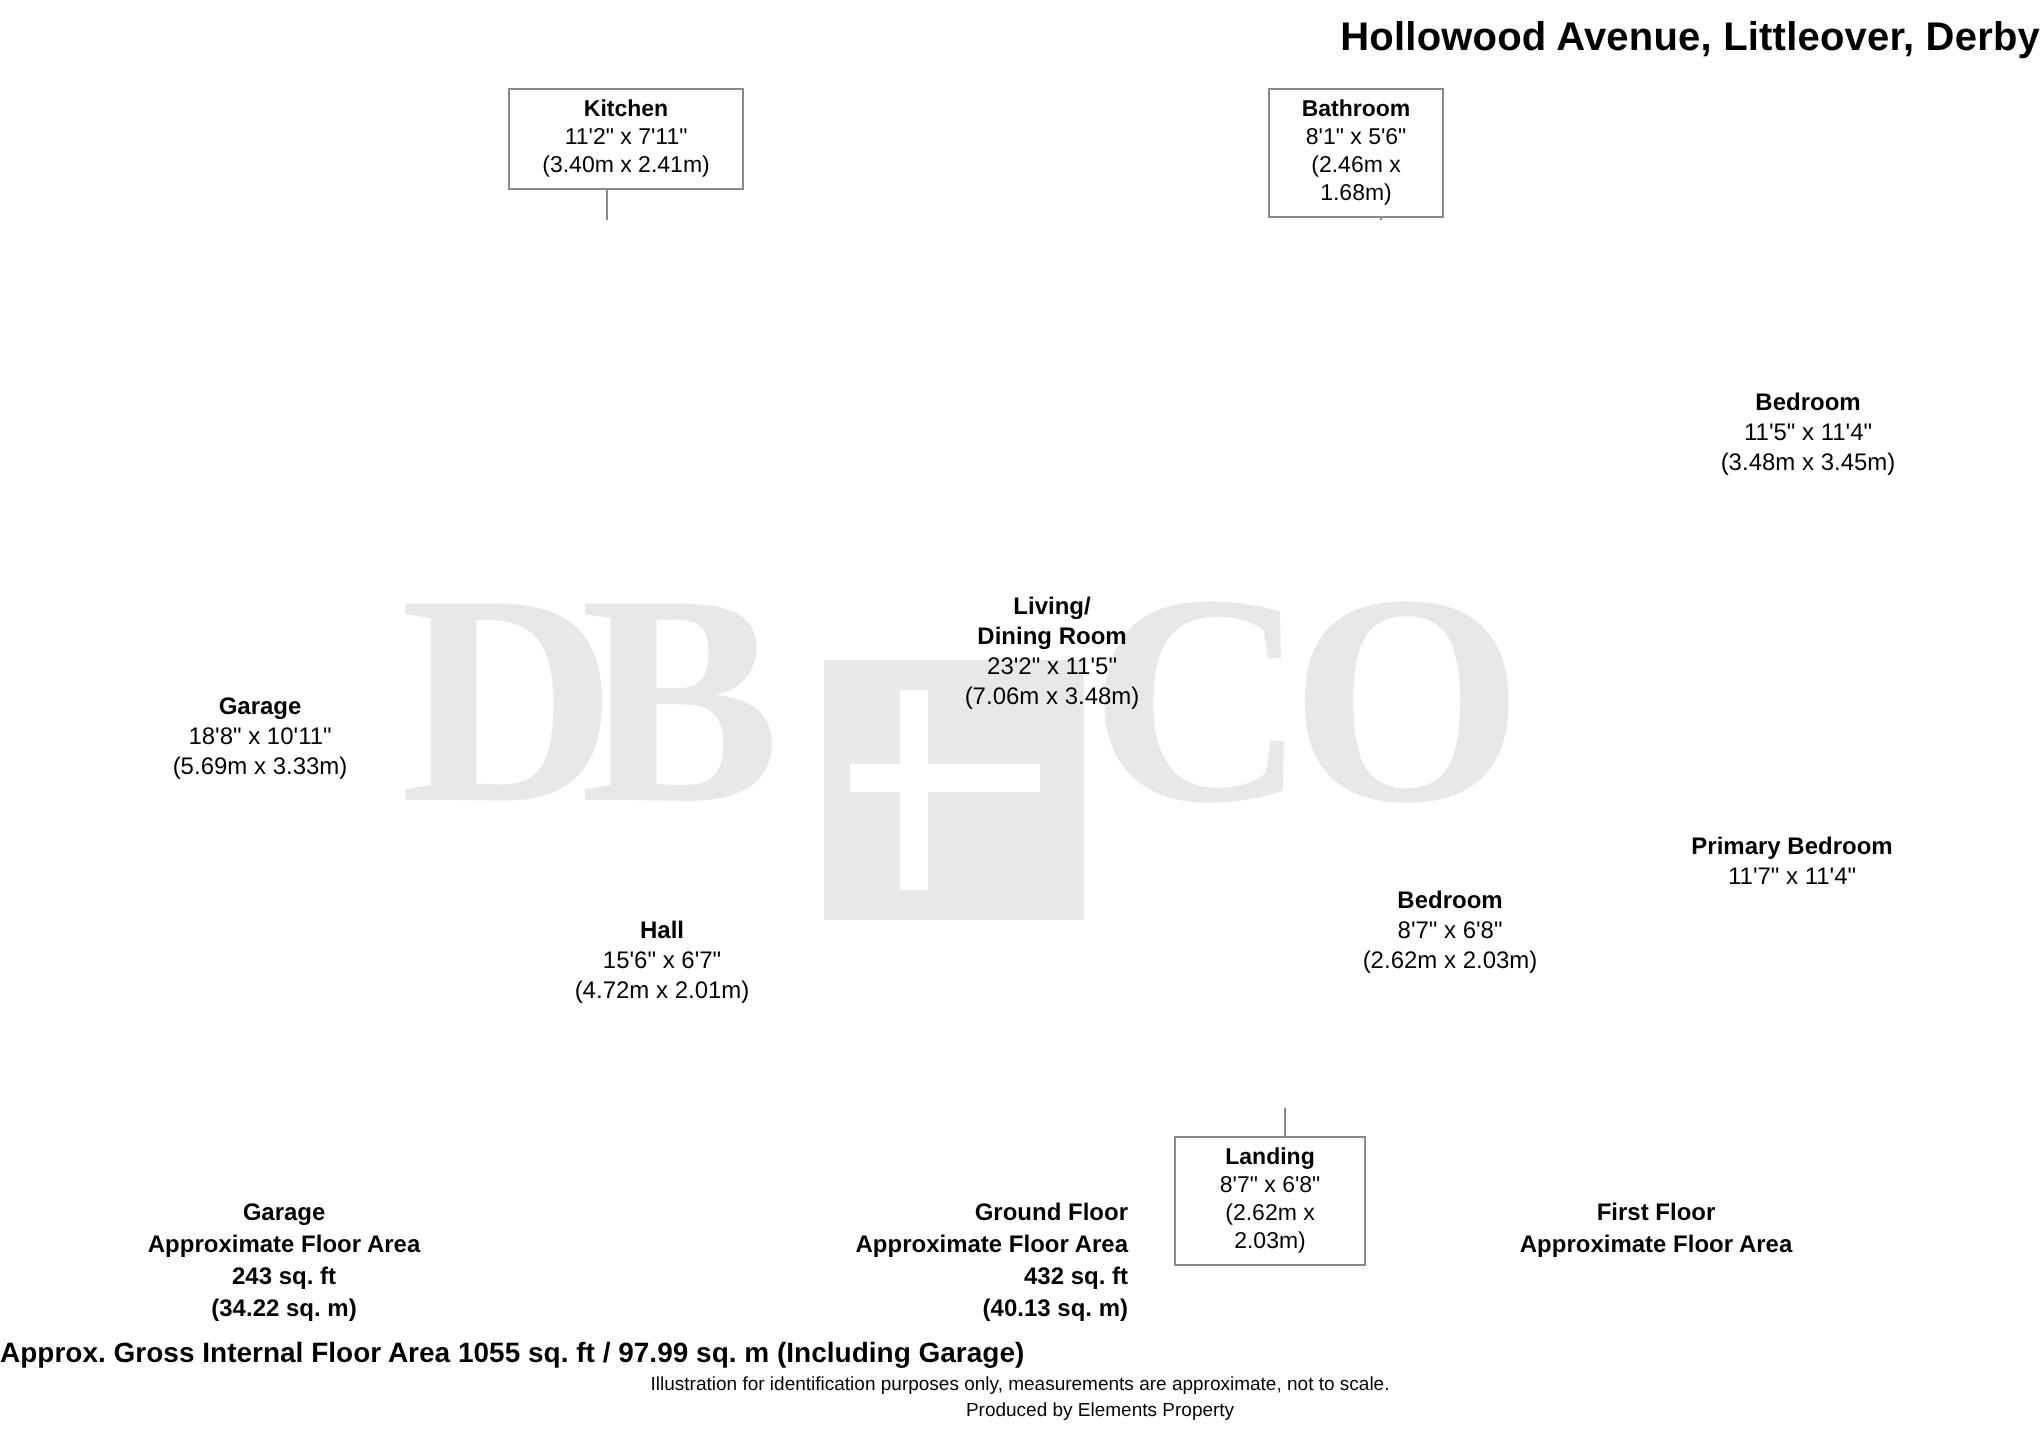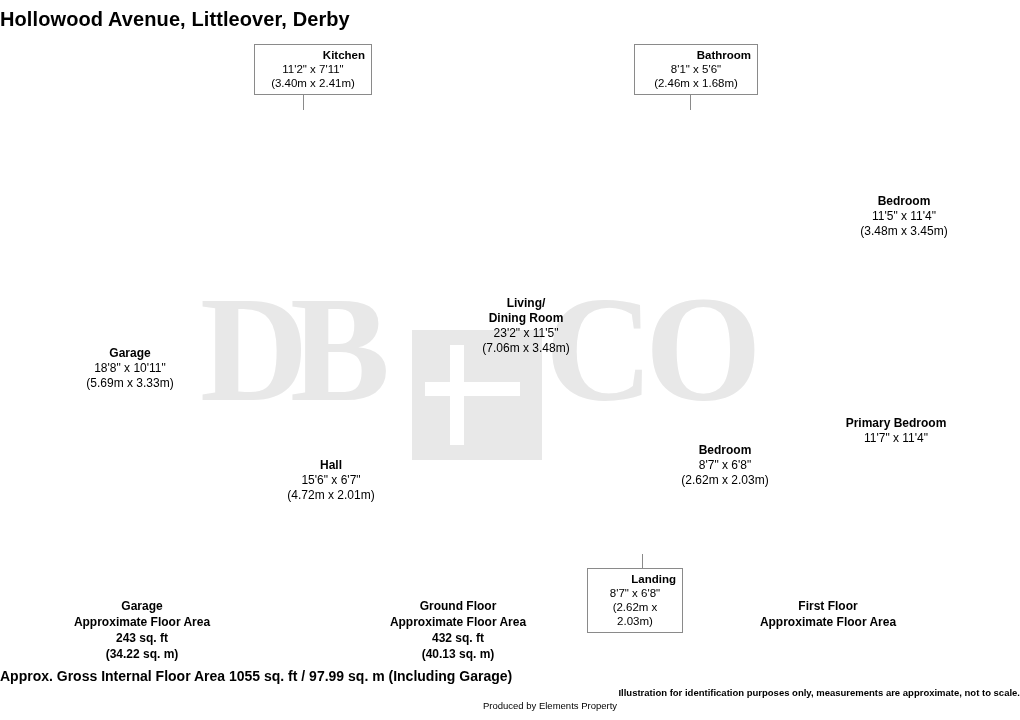--- a/index.html
+++ b/index.html
@@ -23,42 +23,41 @@
     width: 1020px;
     height: 720px;
   }
 
   
   .plan-title {
     position: absolute;
     left: 0;
     top: 8px;
     width: 1020px;
-    text-align: left;
+    text-align: right;
     font-size: 20px;
     font-weight: bold;
     letter-spacing: 0.1px;
   }
 
   
   .callout {
     position: absolute;
     border: 1px solid #8a8a8a;
     background: #ffffff;
     box-sizing: border-box;
     text-align: center;
     padding: 3px 6px 4px 6px;
     line-height: 1.22;
     z-index: 40;
   }
   .callout .cl-name {
     font-size: 11.5px;
     font-weight: bold;
     display: block;
-    text-align: right;
   }
   .callout .cl-imp,
   .callout .cl-met {
     font-size: 11.5px;
     display: block;
   }
   .leader {
     position: absolute;
     background: #8a8a8a;
     width: 1px;
@@ -107,23 +106,22 @@
     top: 668px;
     width: 1020px;
     font-size: 14px;
     font-weight: bold;
   }
   .footer-sub1 {
     position: absolute;
     left: 0;
     top: 687px;
     width: 1020px;
-    text-align: right;
+    text-align: center;
     font-size: 9.5px;
-    font-weight: bold;
   }
   .footer-sub2 {
     position: absolute;
     left: 0;
     top: 700px;
     width: 1020px;
     text-align: center;
     font-size: 9.5px;
     margin-left: 40px;
   }
@@ -159,21 +157,21 @@
   
 
   
   <div class="callout" style="left:254px; top:44px; width:118px;">
     <span class="cl-name">Kitchen</span>
     <span class="cl-imp">11'2" x 7'11"</span>
     <span class="cl-met">(3.40m x 2.41m)</span>
   </div>
   <div class="leader" style="left:303px; top:92px; height:18px;"></div>
 
-  <div class="callout" style="left:634px; top:44px; width:124px;">
+  <div class="callout" style="left:634px; top:44px; width:88px;">
     <span class="cl-name">Bathroom</span>
     <span class="cl-imp">8'1" x 5'6"</span>
     <span class="cl-met">(2.46m x 1.68m)</span>
   </div>
   <div class="leader" style="left:690px; top:92px; height:18px;"></div>
 
   <div class="callout" style="left:558px; top:568px; width:96px;margin-left:29px;">
     <span class="cl-name">Landing</span>
     <span class="cl-imp">8'7" x 6'8"</span>
     <span class="cl-met">(2.62m x 2.03m)</span>
@@ -218,21 +216,21 @@
   </div>
 
   
   <div class="areablock" style="left:36px; top:599px; width:212px;">
     <span>Garage</span>
     <span>Approximate Floor Area</span>
     <span>243 sq. ft</span>
     <span>(34.22 sq. m)</span>
   </div>
 
-  <div class="areablock" style="left:352px; top:599px; width:212px;">
+  <div class="areablock" style="left:352px; top:599px; width:212px;text-align:right;">
     <span>Ground Floor</span>
     <span>Approximate Floor Area</span>
     <span>432 sq. ft</span>
     <span>(40.13 sq. m)</span>
   </div>
 
   <div class="areablock" style="left:722px; top:599px; width:212px;">
     <span>First Floor</span>
     <span>Approximate Floor Area</span>
   </div>

